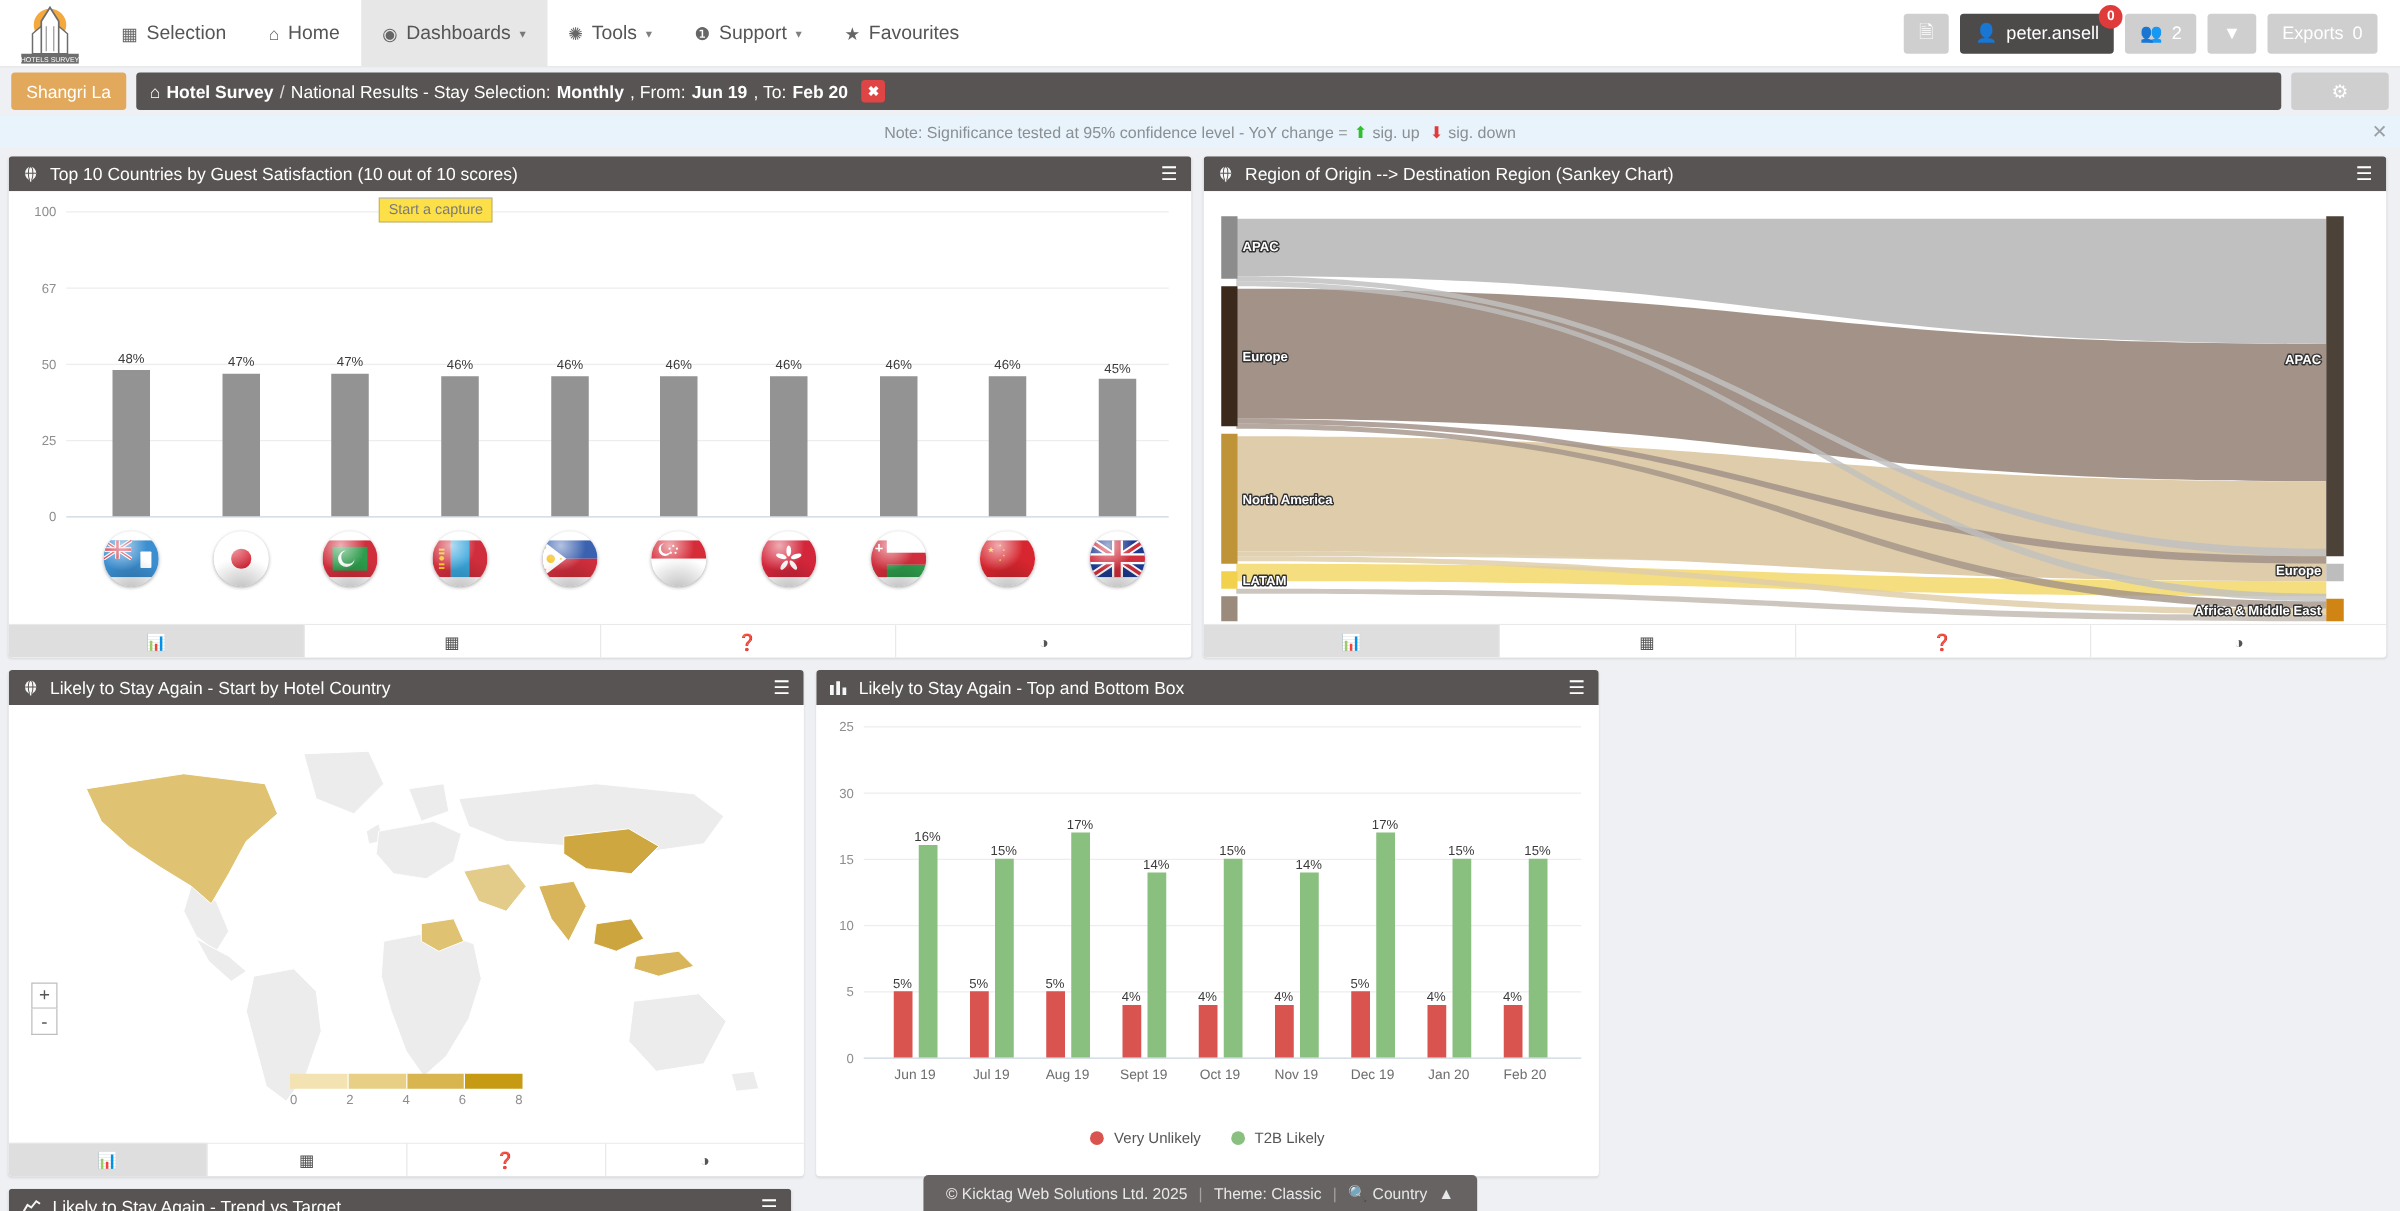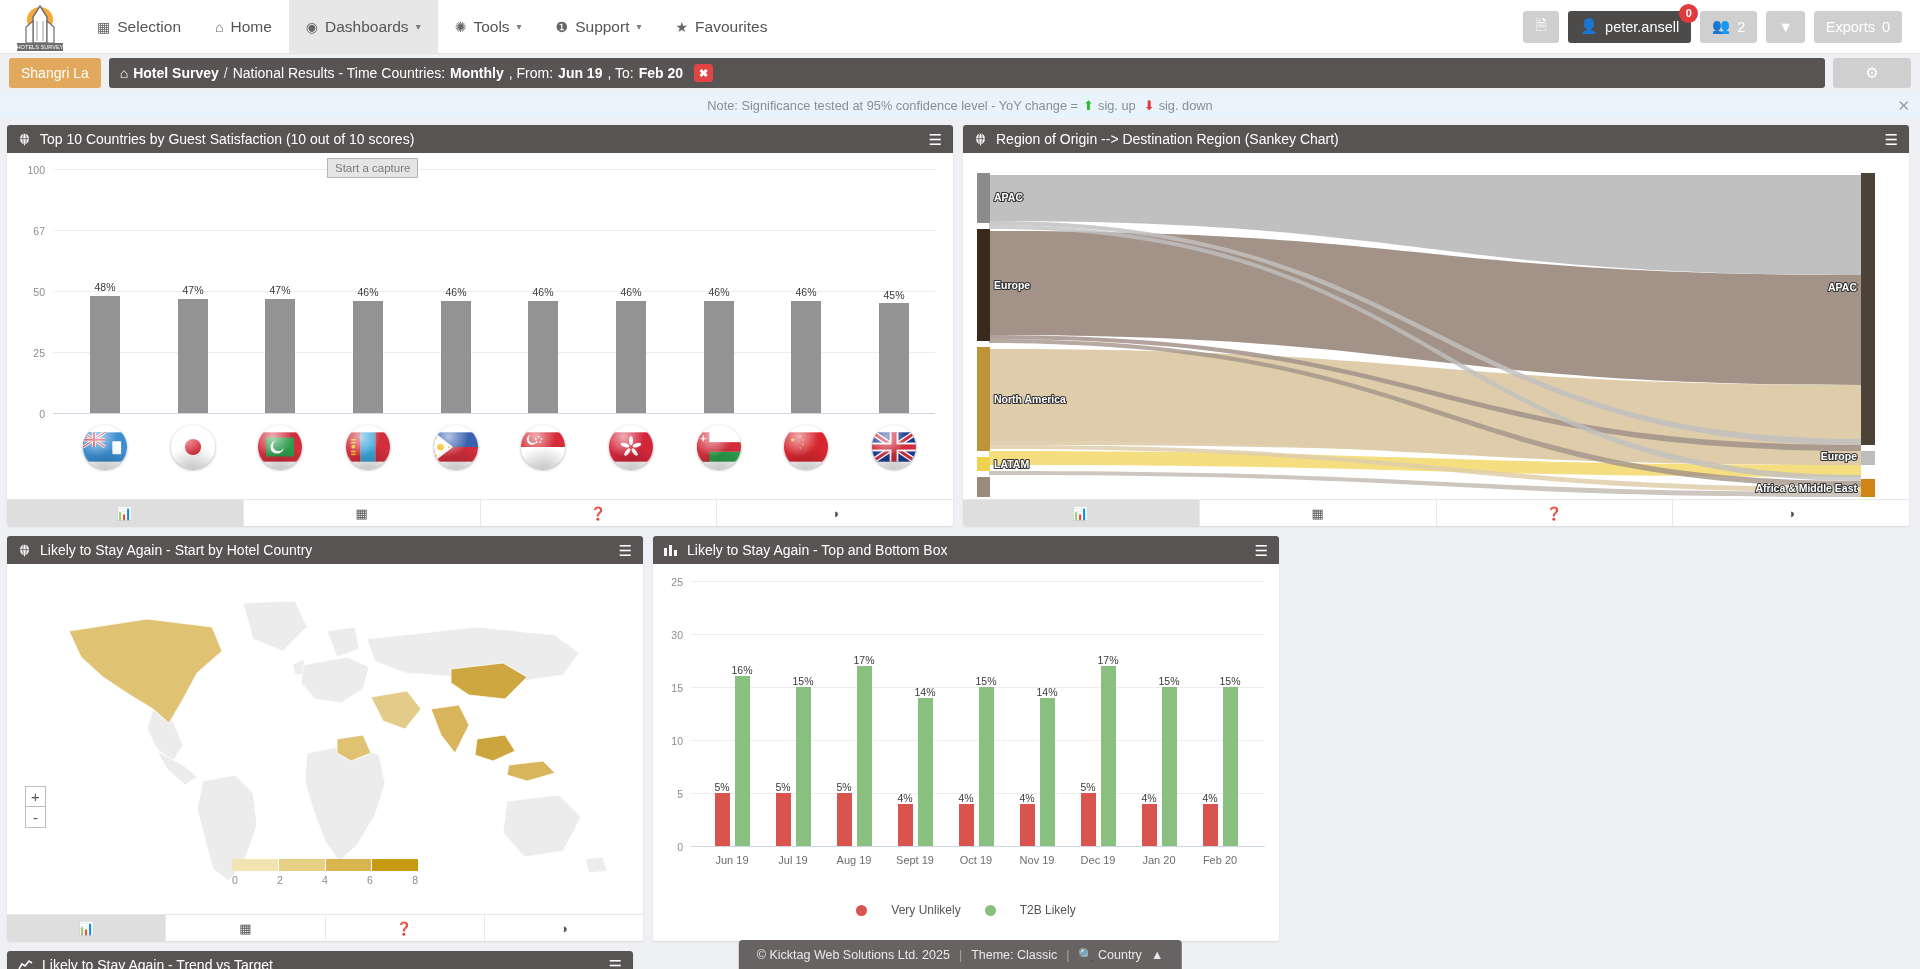--- a/index.html
+++ b/index.html
@@ -141,22 +141,22 @@
     box-shadow: 0 1px 3px rgba(0,0,0,.35);
   }
   .flag svg { display:block; width: 100%; height: 100%; }
   .flag::after {
     content: ""; position: absolute; inset: 0; border-radius: 50%;
     background: radial-gradient(circle at 33% 26%, rgba(255,255,255,.62), rgba(255,255,255,0) 46%),
                 radial-gradient(circle at 50% 115%, rgba(0,0,0,.28), rgba(0,0,0,0) 55%);
     pointer-events: none;
   }
   .tooltip-capture {
-    position: absolute; background: #e5e5e5; border: 1px solid #b5b5b5;
-    color: #7a7a7a; font-size: 11.5px; padding: 3px 7px; z-index: 9; margin-left: 24px;
+    position: absolute; background: #fde047; border: 1px solid #b5b5b5;
+    color: #7a7a7a; font-size: 11.5px; padding: 3px 7px; z-index: 9;
   }
 
   
   .sankey { width: 100%; height: 100%; display: block; }
   .sknode-label {
     font-size: 10.5px; font-weight: bold; fill: #fff;
     paint-order: stroke; stroke: #333; stroke-width: 2.2px;
     stroke-linejoin: round;
   }
 
@@ -182,21 +182,21 @@
   }
 
   
   .bar.red { background: #d9534f; }
   .bar.green { background: #89c07f; }
   .legend-row {
     position: absolute; left: 0; right: 0; bottom: 10px; display: flex;
     align-items: center; justify-content: center; gap: 24px;
     font-size: 12px; color: #555;
   }
-  .legend-row .li { display: flex; align-items: center; gap: 24px; cursor: pointer; }
+  .legend-row .li { display: flex; align-items: center; gap: 8px; cursor: pointer; }
   .dot { width: 11px; height: 11px; border-radius: 50%; display: inline-block; }
   .xtick {
     position: absolute; font-size: 11px; color: #6d6d6d; text-align: center;
     transform: translateX(-50%); white-space: nowrap;
   }
 
   
   .footer {
     position: absolute; left: 50%; transform: translateX(-50%); bottom: 0;
     background: #686363; color: #e8e8e8; font-size: 12.5px;
@@ -275,21 +275,21 @@
     </button>
   </div>
 </div>
 
 <div class="crumbbar">
   <div class="crumb-tag">Shangri La</div>
   <div class="crumb-main">
     <span>⌂</span>
     <b>Hotel Survey</b>
     <span class="sep">/</span>
-    <span>National Results - Time Countries:</span>
+    <span>National Results - Stay Selection:</span>
     <b>Monthly</b>
     <span>, From:</span>
     <b>Jun 19</b>
     <span>, To:</span>
     <b>Feb 20</b>
     <span class="crumb-x">✖</span>
   </div>
   <div class="crumb-gear">
     <span>⚙</span>
   </div>

